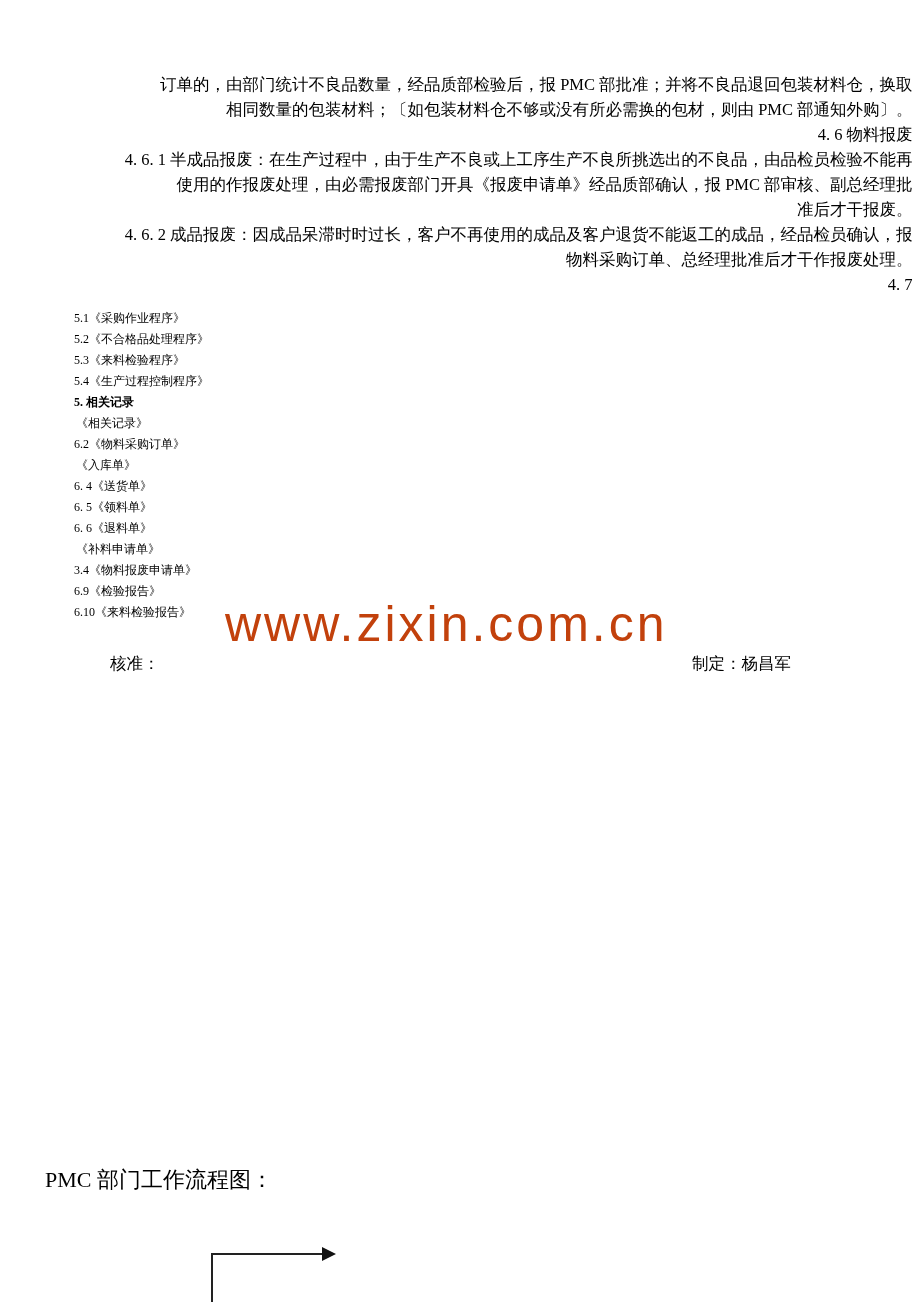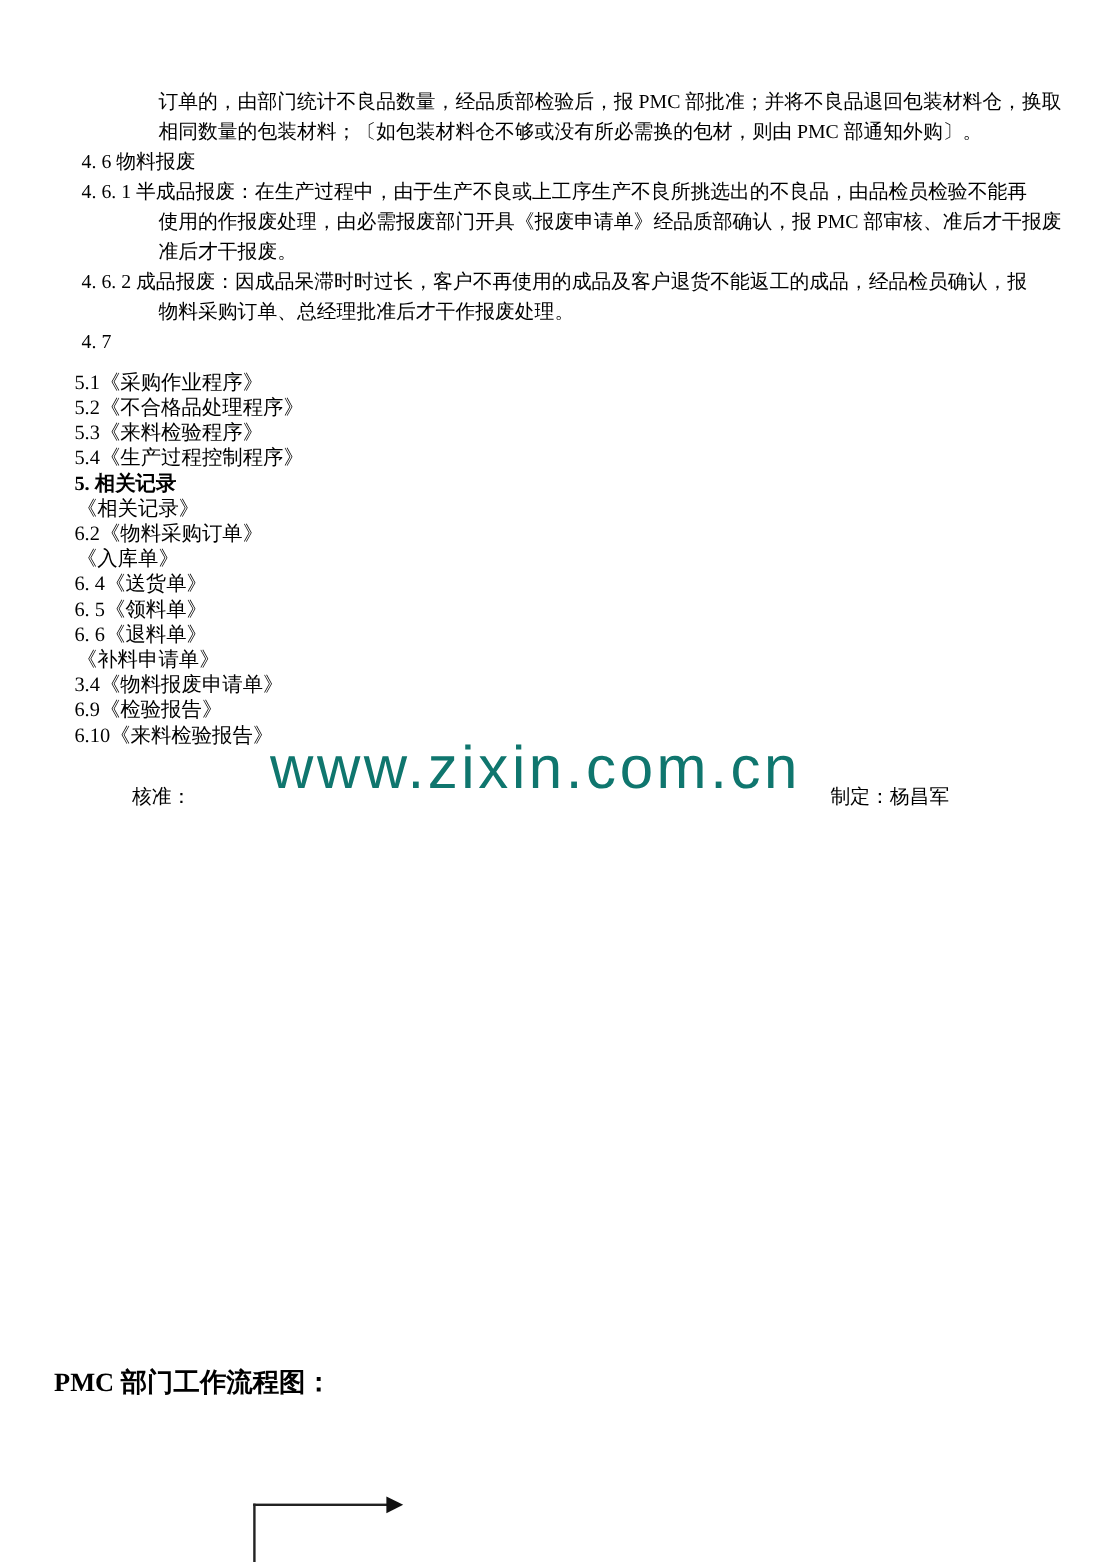--- a/index.html
+++ b/index.html
@@ -8,61 +8,62 @@
     width:920px;
     height:1302px;
     background:#ffffff;
     overflow:hidden;
     font-family:"Liberation Serif","DejaVu Serif",serif;
     color:#000000;
   }
   .line{white-space:nowrap;}
   .doc-body{
     position:absolute;
-    left:56px; top:72px;
+    left:84px; top:72px;
     font-size:16.5px;
     line-height:25px;
     z-index:2;
+    text-align:right;
   }
   .num{padding-left:12px;}
   .cont{padding-left:76px;}
   .list{
     position:absolute;
-    left:52px; top:308px;
-    font-size:17px;
+    left:64px; top:308px;
+    font-size:12px;
     line-height:21px;
     z-index:2;
   }
   .li-num{padding-left:10px;}
   .li-br{padding-left:12px;}
   .records-heading{font-weight:bold;padding-left:10px;}
   .watermark{
     position:absolute;
-    left:225px; top:611px;
+    left:225px; top:595px;
     font-family:"Liberation Sans","DejaVu Sans",sans-serif;
     font-size:50px;
     letter-spacing:3px;
-    color:#0f766e;
+    color:#c2410c;
     z-index:1;
     white-space:nowrap;
   }
   .approval{
     position:absolute;
     left:0; top:653px;
     width:920px;
     font-size:16.5px;
     z-index:2;
   }
   .approve-label{position:absolute;left:62px;top:0;white-space:nowrap;margin-left:48px;}
   .draft-label{position:absolute;left:692px;top:0;white-space:nowrap;}
   .flow-title{
     position:absolute;
-    left:45px; top:1137px;
+    left:45px; top:1165px;
     font-size:22px;
-    font-weight:bold;
+    font-weight:normal;
     white-space:nowrap;
     z-index:2;
   }
   .flow-h-line{
     position:absolute;
     left:211px; top:1253px;
     width:112px; height:2px;
     background:#222222;
   }
   .flow-v-line{
@@ -85,21 +86,21 @@
 
 <div class="page">
 
   <div class="watermark">www.zixin.com.cn</div>
 
   <div class="doc-body">
     <div class="line cont">订单的，由部门统计不良品数量，经品质部检验后，报 PMC 部批准；并将不良品退回包装材料仓，换取</div>
     <div class="line cont">相同数量的包装材料；〔如包装材料仓不够或没有所必需换的包材，则由 PMC 部通知外购〕。</div>
     <div class="line num">4. 6 物料报废</div>
     <div class="line num">4. 6. 1 半成品报废：在生产过程中，由于生产不良或上工序生产不良所挑选出的不良品，由品检员检验不能再</div>
-    <div class="line cont">使用的作报废处理，由必需报废部门开具《报废申请单》经品质部确认，报 PMC 部审核、准后才干报废</div>
+    <div class="line cont">使用的作报废处理，由必需报废部门开具《报废申请单》经品质部确认，报 PMC 部审核、副总经理批</div>
     <div class="line cont">准后才干报废。</div>
     <div class="line num">4. 6. 2 成品报废：因成品呆滞时时过长，客户不再使用的成品及客户退货不能返工的成品，经品检员确认，报</div>
     <div class="line cont">物料采购订单、总经理批准后才干作报废处理。</div>
     <div class="line num">4. 7</div>
   </div>
 
   <div class="list">
     <div class="line li-num">5.1《采购作业程序》</div>
     <div class="line li-num">5.2《不合格品处理程序》</div>
     <div class="line li-num">5.3《来料检验程序》</div>

